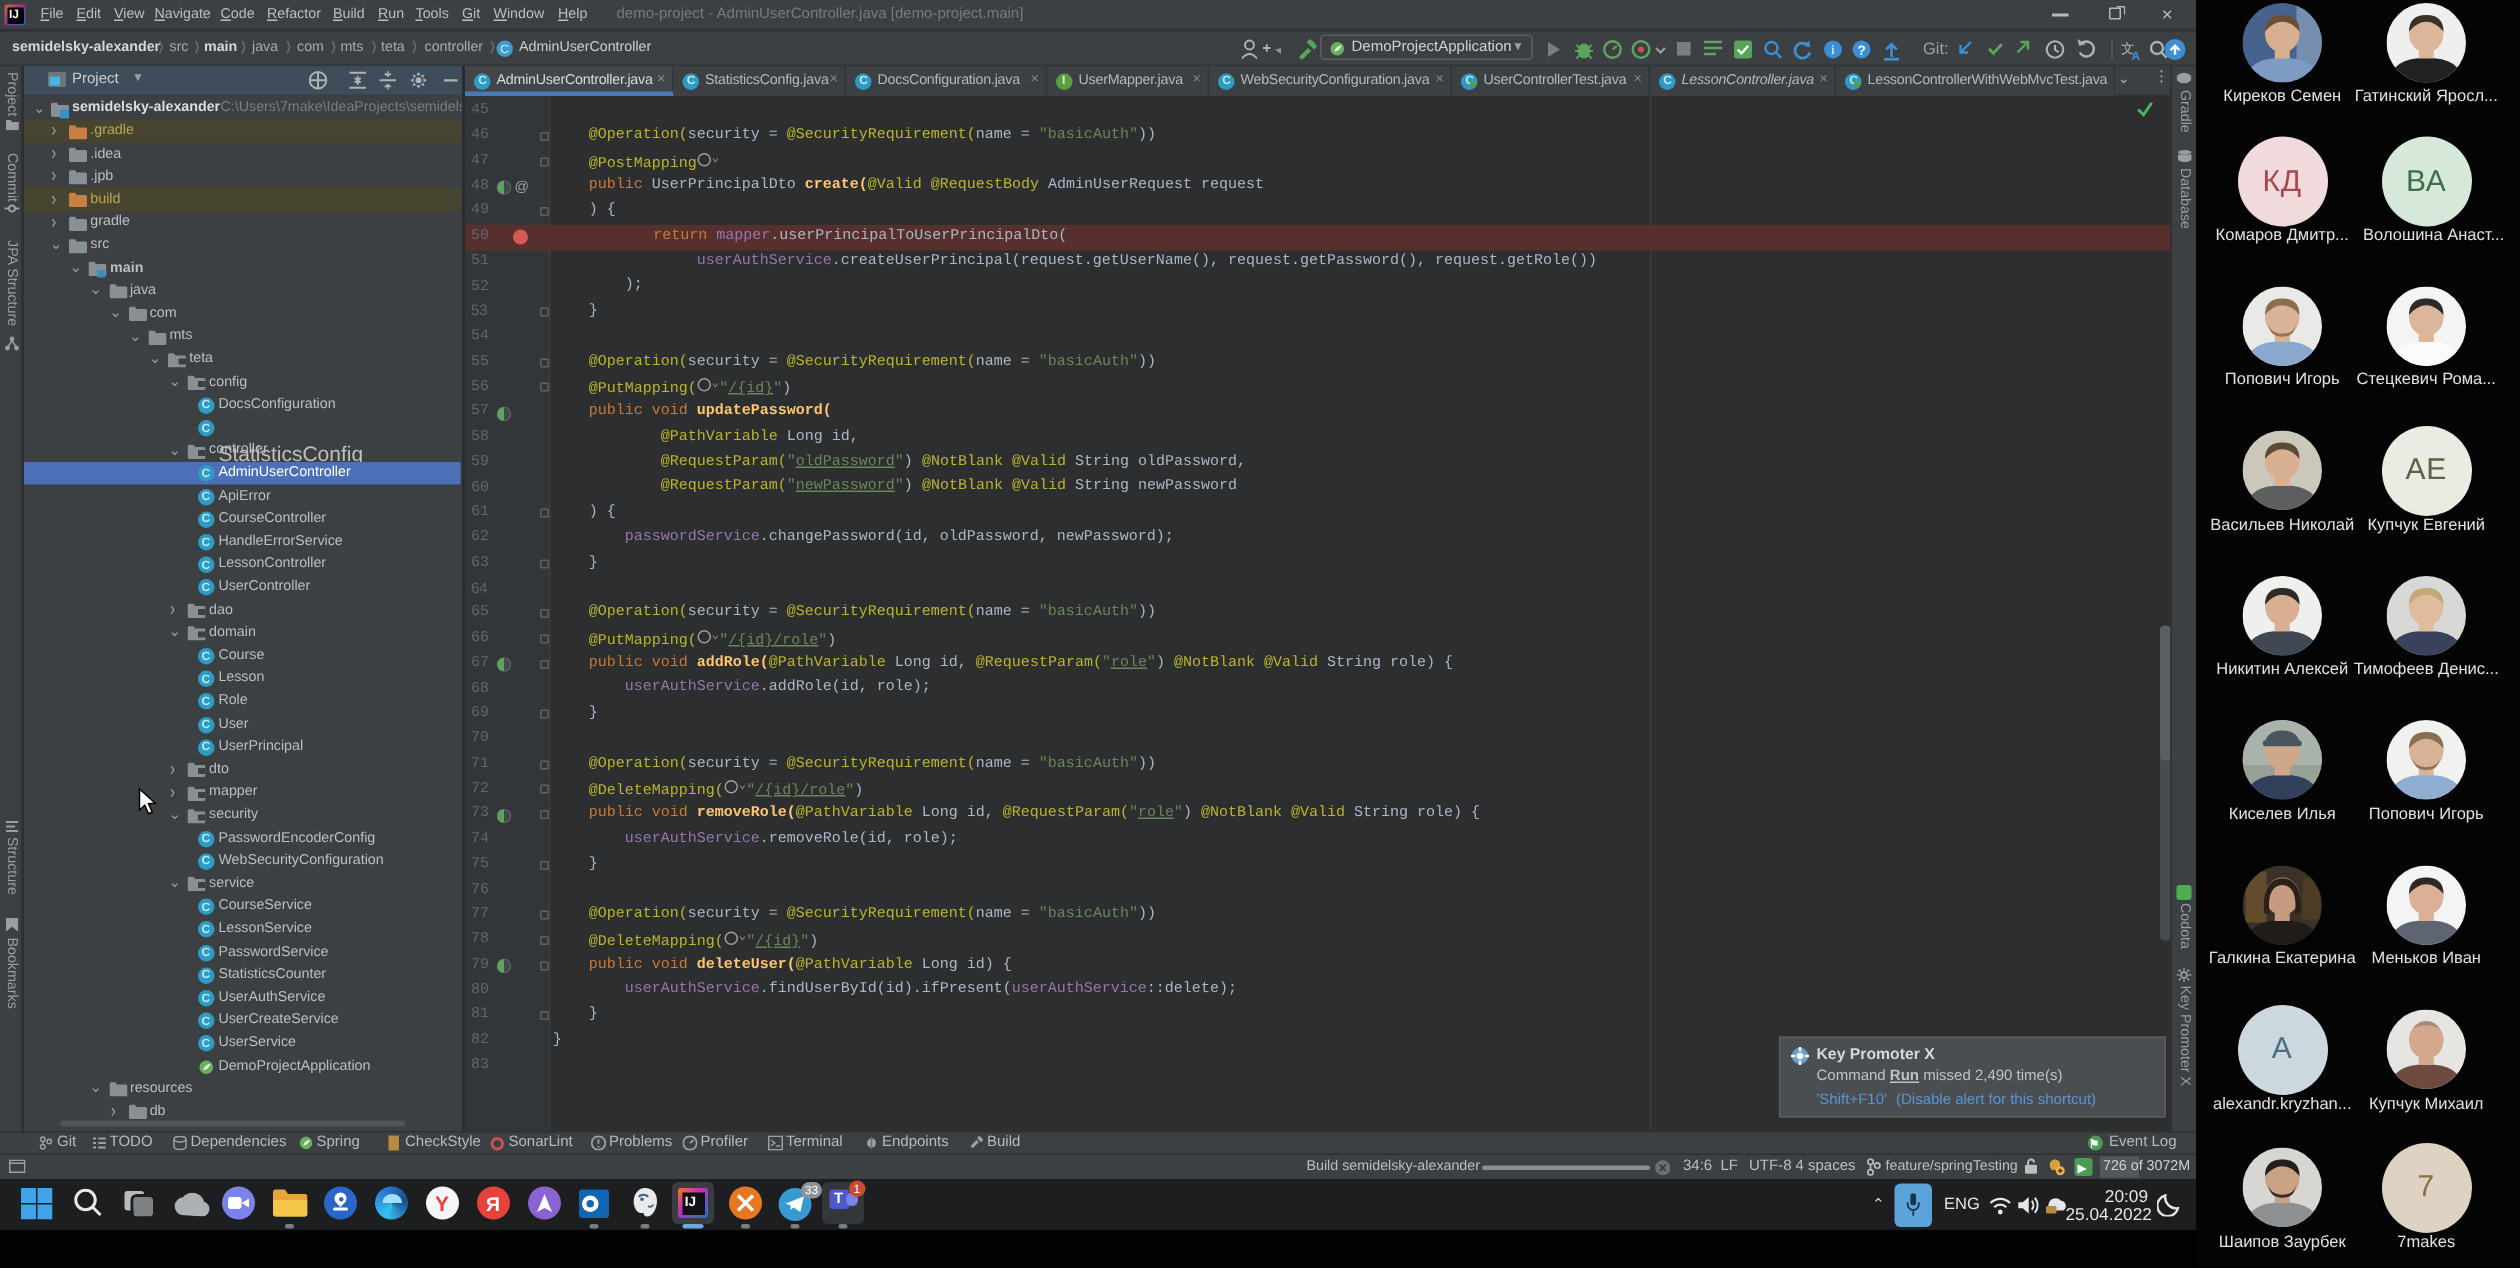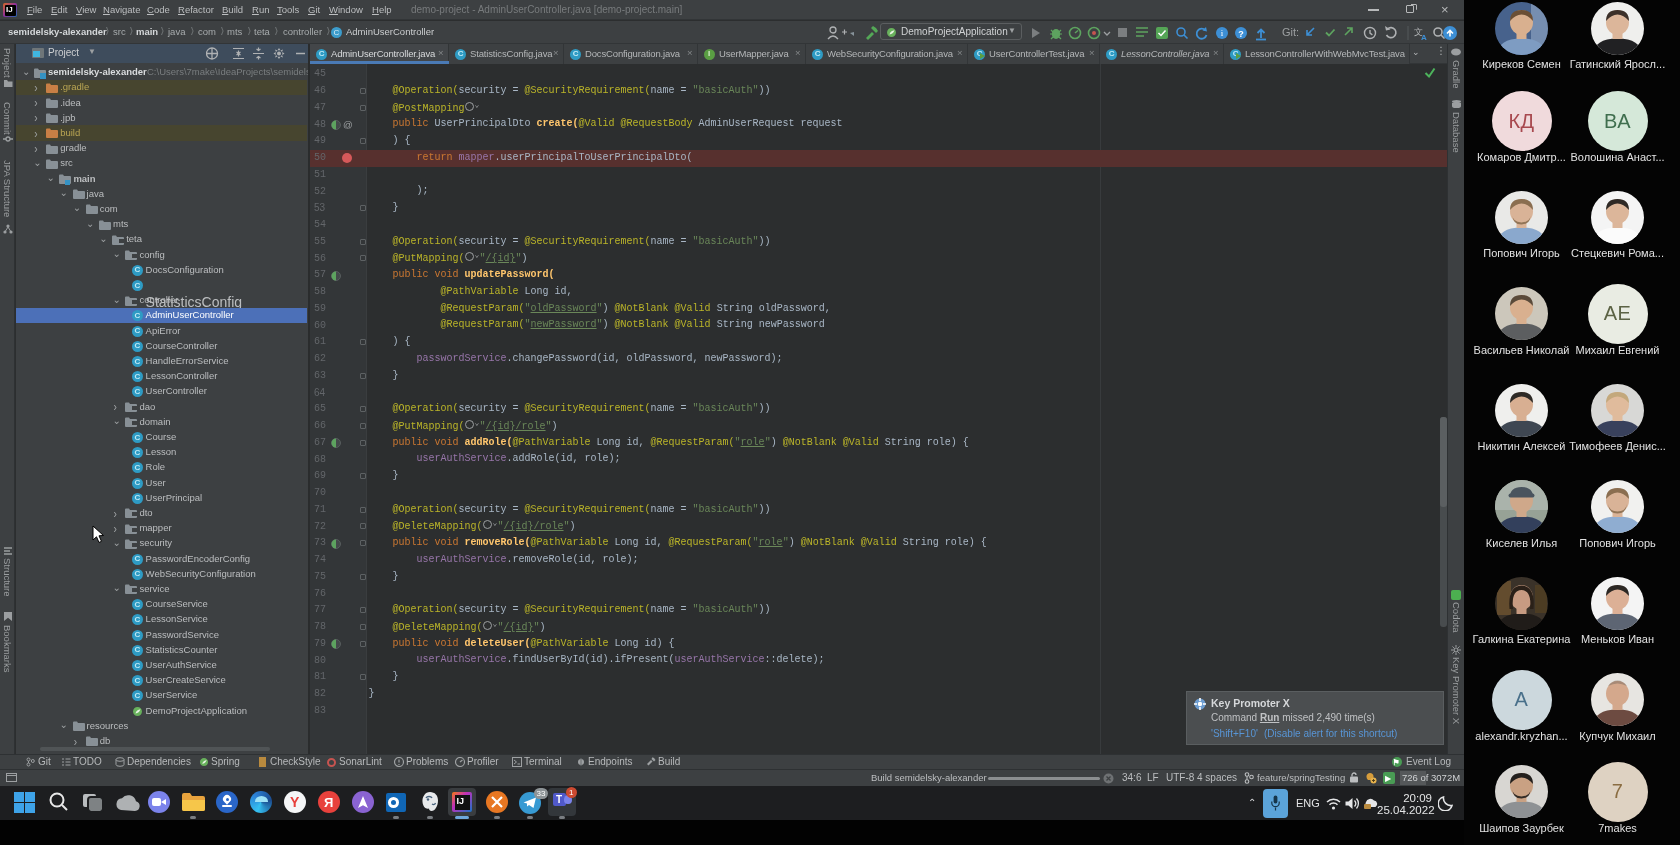--- a/index.html
+++ b/index.html
@@ -506,21 +506,22 @@
 <div class="abs" style="left:360px;top:540.2px;width:6px;height:6px;border:1px solid #5d6163;border-radius:1px"></div>
 <div class="abs" style="left:360px;top:573.7px;width:6px;height:6px;border:1px solid #5d6163;border-radius:1px"></div>
 <div class="abs" style="left:360px;top:607.2px;width:6px;height:6px;border:1px solid #5d6163;border-radius:1px"></div>
 <div class="abs" style="left:360px;top:623.95px;width:6px;height:6px;border:1px solid #5d6163;border-radius:1px"></div>
 <div class="abs" style="left:360px;top:640.7px;width:6px;height:6px;border:1px solid #5d6163;border-radius:1px"></div>
 <div class="abs" style="left:360px;top:674.2px;width:6px;height:6px;border:1px solid #5d6163;border-radius:1px"></div>
 <div class="t" style="left:392.508px;top:84.95px;font-size:10px;font-family:'Liberation Mono',monospace"><span style="color:#bbb529;">@Operation(</span><span style="color:#a9b7c6;">security = </span><span style="color:#bbb529;">@SecurityRequirement(</span><span style="color:#a9b7c6;">name = </span><span style="color:#6a8759;">"basicAuth"</span><span style="color:#a9b7c6;">))</span></div>
 <div class="t" style="left:392.508px;top:101.7px;font-size:10px;font-family:'Liberation Mono',monospace"><span style="color:#bbb529;">@PostMapping</span><span style="display:inline-block;width:15px;height:10px;position:relative;vertical-align:-1px"><span style="position:absolute;left:0;top:0;width:9px;height:9px;border-radius:50%;border:1.2px solid #9da0a2"></span><span style="position:absolute;left:10px;top:-2px;color:#9da0a2;font-size:8px">⌄</span></span></div>
 <div class="t" style="left:392.508px;top:118.45px;font-size:10px;font-family:'Liberation Mono',monospace"><span style="color:#cc7832;">public </span><span style="color:#a9b7c6;">UserPrincipalDto </span><span style="color:#ffc66d;font-weight:bold">create(</span><span style="color:#bbb529;">@Valid </span><span style="color:#bbb529;">@RequestBody </span><span style="color:#a9b7c6;">AdminUserRequest request</span></div>
 <div class="t" style="left:392.508px;top:135.2px;font-size:10px;font-family:'Liberation Mono',monospace"><span style="color:#a9b7c6;">) {</span></div>
-<div class="t" style="left:416.516px;top:151.95px;font-size:10px;font-family:'Liberation Mono',monospace"><span style="color:#cc7832;">return </span><span style="color:#9876aa;">mapper</span><span style="color:#a9b7c6;">.userPrincipalToUserPrincipalDto(</span></div>
+<div class="t" style="left:416.516px;top:151.95px;font-size:10px;font-family:'Liberation Mono',monospace"><span style="color:#cc7832;margin-left:19px;">return </span><span style="color:#9876aa;">mapper</span><span style="color:#a9b7c6;">.userPrincipalToUserPrincipalDto(</span></div>
+<div class="t" style="left:464.532px;top:168.7px;font-size:10px;font-family:'Liberation Mono',monospace"><span style="color:#9876aa;">userAuthService</span><span style="color:#a9b7c6;">.createUserPrincipal(request.getUserName(), request.getPassword(), request.getRole())</span></div>
 <div class="t" style="left:416.516px;top:185.45px;font-size:10px;font-family:'Liberation Mono',monospace"><span style="color:#a9b7c6;">);</span></div>
 <div class="t" style="left:392.508px;top:202.2px;font-size:10px;font-family:'Liberation Mono',monospace"><span style="color:#a9b7c6;">}</span></div>
 <div class="t" style="left:392.508px;top:235.7px;font-size:10px;font-family:'Liberation Mono',monospace"><span style="color:#bbb529;">@Operation(</span><span style="color:#a9b7c6;">security = </span><span style="color:#bbb529;">@SecurityRequirement(</span><span style="color:#a9b7c6;">name = </span><span style="color:#6a8759;">"basicAuth"</span><span style="color:#a9b7c6;">))</span></div>
 <div class="t" style="left:392.508px;top:252.45px;font-size:10px;font-family:'Liberation Mono',monospace"><span style="color:#bbb529;">@PutMapping(</span><span style="display:inline-block;width:15px;height:10px;position:relative;vertical-align:-1px"><span style="position:absolute;left:0;top:0;width:9px;height:9px;border-radius:50%;border:1.2px solid #9da0a2"></span><span style="position:absolute;left:10px;top:-2px;color:#9da0a2;font-size:8px">⌄</span></span><span style="color:#6a8759;">"</span><span style="color:#6a8759;text-decoration:underline">/{id}</span><span style="color:#6a8759;">"</span><span style="color:#a9b7c6;">)</span></div>
 <div class="t" style="left:392.508px;top:269.2px;font-size:10px;font-family:'Liberation Mono',monospace"><span style="color:#cc7832;">public </span><span style="color:#cc7832;">void </span><span style="color:#ffc66d;font-weight:bold">updatePassword(</span></div>
 <div class="t" style="left:440.524px;top:285.95px;font-size:10px;font-family:'Liberation Mono',monospace"><span style="color:#bbb529;">@PathVariable </span><span style="color:#a9b7c6;">Long id,</span></div>
 <div class="t" style="left:440.524px;top:302.7px;font-size:10px;font-family:'Liberation Mono',monospace"><span style="color:#bbb529;">@RequestParam(</span><span style="color:#6a8759;">"</span><span style="color:#6a8759;text-decoration:underline">oldPassword</span><span style="color:#6a8759;">"</span><span style="color:#a9b7c6;">) </span><span style="color:#bbb529;">@NotBlank </span><span style="color:#bbb529;">@Valid </span><span style="color:#a9b7c6;">String oldPassword,</span></div>
 <div class="t" style="left:440.524px;top:319.45px;font-size:10px;font-family:'Liberation Mono',monospace"><span style="color:#bbb529;">@RequestParam(</span><span style="color:#6a8759;">"</span><span style="color:#6a8759;text-decoration:underline">newPassword</span><span style="color:#6a8759;">"</span><span style="color:#a9b7c6;">) </span><span style="color:#bbb529;">@NotBlank </span><span style="color:#bbb529;">@Valid </span><span style="color:#a9b7c6;">String newPassword</span></div>
 <div class="t" style="left:392.508px;top:336.2px;font-size:10px;font-family:'Liberation Mono',monospace"><span style="color:#a9b7c6;">) {</span></div>
 <div class="t" style="left:416.516px;top:352.95px;font-size:10px;font-family:'Liberation Mono',monospace"><span style="color:#9876aa;">passwordService</span><span style="color:#a9b7c6;">.changePassword(id, oldPassword, newPassword);</span></div>
@@ -785,21 +786,21 @@
         <path d="M2 53 Q3 36.5 26.5 36.5 Q50 36.5 51 53 Z" fill="#212123"></path>
         <rect x="21.5" y="26" width="10" height="11" fill="#dcb69a"></rect>
         <ellipse cx="26.5" cy="20.5" rx="11.5" ry="12.5" fill="#dcb69a"></ellipse>
         <path d="M15 19 Q15 8 26.5 8 Q38 8 38 19 Q32.5 12.5 26.5 12.5 Q20.5 12.5 15 19 Z" fill="#3c3029"></path>
       </g>
     </svg>
 <div class="abs" style="left:1565.5px;top:58px;width:104px;text-align:center;font-size:11px;color:#e2e2e2;white-space:nowrap;overflow:hidden">Гатинский Яросл...</div>
 <div class="abs" style="left:1491.5px;top:91px;width:60px;height:60px;border-radius:50%;background:#f0dadc;display:flex;align-items:center;justify-content:center;font-size:20px;color:#a8494f;letter-spacing:0.5px">КД</div>
 <div class="abs" style="left:1469.5px;top:151px;width:104px;text-align:center;font-size:11px;color:#e2e2e2;white-space:nowrap;overflow:hidden">Комаров Дмитр...</div>
 <div class="abs" style="left:1587.5px;top:91px;width:60px;height:60px;border-radius:50%;background:#d5e8d9;display:flex;align-items:center;justify-content:center;font-size:20px;color:#3f6e4e;letter-spacing:0.5px">ВА</div>
-<div class="abs" style="left:1565.5px;top:151px;width:104px;text-align:center;font-size:11px;color:#e2e2e2;white-space:nowrap;overflow:hidden">Волошина Анаст...</div>
+<div class="abs" style="left:1565.5px;top:151px;width:104px;text-align:right;font-size:11px;color:#e2e2e2;white-space:nowrap;overflow:hidden">Волошина Анаст...</div>
 <svg class="abs" style="left:1495.0px;top:190.5px" width="53" height="53" viewBox="0 0 53 53">
       <clipPath id="cp1521_217">
         <circle cx="26.5" cy="26.5" r="26.5"></circle>
       </clipPath>
       <g clip-path="url(#cp1521_217)">
         <rect width="53" height="53" fill="#e9e9e7"></rect>
         <path d="M2 53 Q3 36.5 26.5 36.5 Q50 36.5 51 53 Z" fill="#8aa8cd"></path>
         <rect x="21.5" y="26" width="10" height="11" fill="#d9b397"></rect>
         <ellipse cx="26.5" cy="20.5" rx="11.5" ry="12.5" fill="#d9b397"></ellipse>
         <path d="M15 19 Q15 8 26.5 8 Q38 8 38 19 Q32.5 12.5 26.5 12.5 Q20.5 12.5 15 19 Z" fill="#8a6e50"></path>
@@ -828,21 +829,21 @@
       <g clip-path="url(#cp1521_313)">
         <rect width="53" height="53" fill="#ccc7bb"></rect>
         <path d="M2 53 Q3 36.5 26.5 36.5 Q50 36.5 51 53 Z" fill="#5c5e60"></path>
         <rect x="21.5" y="26" width="10" height="11" fill="#d9b08f"></rect>
         <ellipse cx="26.5" cy="20.5" rx="11.5" ry="12.5" fill="#d9b08f"></ellipse>
         <path d="M15 19 Q15 8 26.5 8 Q38 8 38 19 Q32.5 12.5 26.5 12.5 Q20.5 12.5 15 19 Z" fill="#5a4a3a"></path>
       </g>
     </svg>
 <div class="abs" style="left:1469.5px;top:343.5px;width:104px;text-align:center;font-size:11px;color:#e2e2e2;white-space:nowrap;overflow:hidden">Васильев Николай</div>
 <div class="abs" style="left:1587.5px;top:283.5px;width:60px;height:60px;border-radius:50%;background:#e9ece3;display:flex;align-items:center;justify-content:center;font-size:20px;color:#5c6345;letter-spacing:0.5px">АЕ</div>
-<div class="abs" style="left:1565.5px;top:343.5px;width:104px;text-align:center;font-size:11px;color:#e2e2e2;white-space:nowrap;overflow:hidden">Михаил Евгений</div>
+<div class="abs" style="left:1565.5px;top:343.5px;width:104px;text-align:center;font-size:11px;color:#e2e2e2;white-space:nowrap;overflow:hidden">Купчук Евгений</div>
 <svg class="abs" style="left:1495.0px;top:383.5px" width="53" height="53" viewBox="0 0 53 53">
       <clipPath id="cp1521_410">
         <circle cx="26.5" cy="26.5" r="26.5"></circle>
       </clipPath>
       <g clip-path="url(#cp1521_410)">
         <rect width="53" height="53" fill="#efefed"></rect>
         <path d="M2 53 Q3 36.5 26.5 36.5 Q50 36.5 51 53 Z" fill="#3f4752"></path>
         <rect x="21.5" y="26" width="10" height="11" fill="#d8af92"></rect>
         <ellipse cx="26.5" cy="20.5" rx="11.5" ry="12.5" fill="#d8af92"></ellipse>
         <path d="M15 19 Q15 8 26.5 8 Q38 8 38 19 Q32.5 12.5 26.5 12.5 Q20.5 12.5 15 19 Z" fill="#2e2a26"></path>

